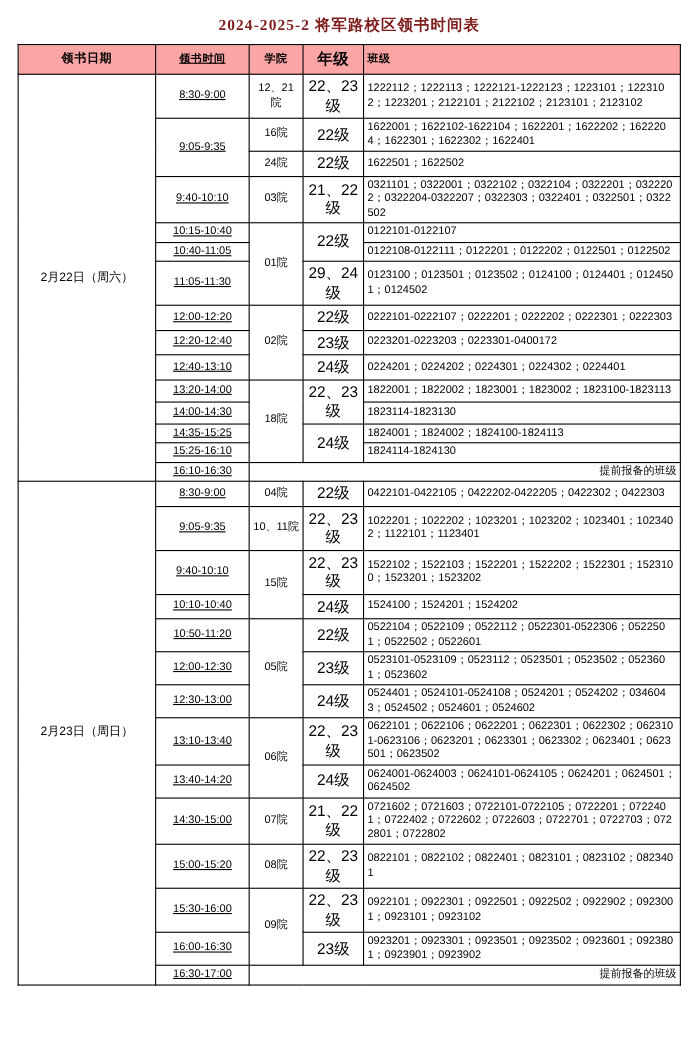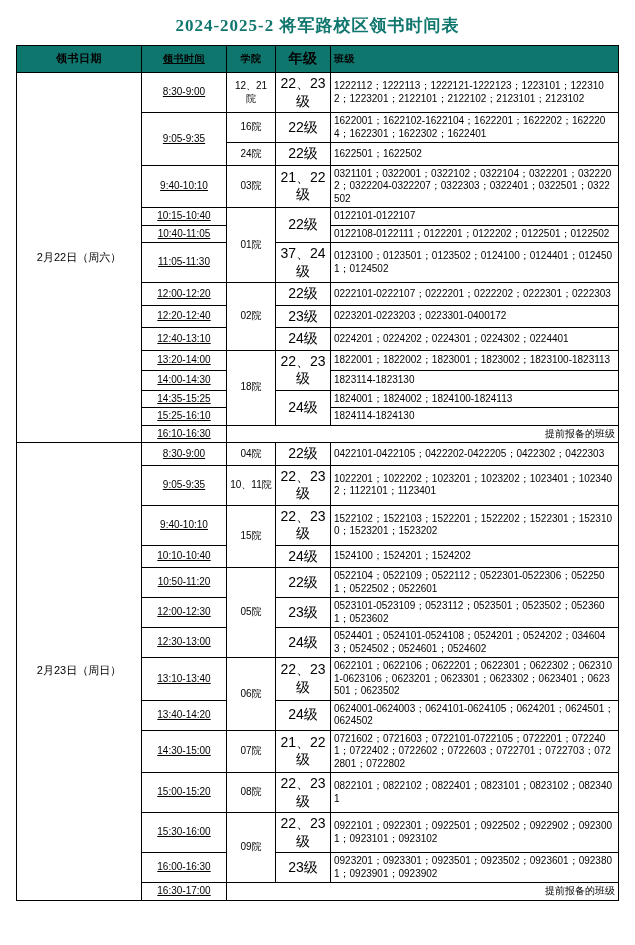--- a/index.html
+++ b/index.html
@@ -17,41 +17,41 @@
   .page {
     width: 635px;
     height: 945px;
     box-sizing: border-box;
     padding: 10px 16px 0 16px;
     position: relative;
   }
   .doc-title {
     text-align: center;
     font-family: "Liberation Serif", serif;
-    font-size: 17px;
+    font-size: 14px;
     font-weight: bold;
     letter-spacing: 1px;
     padding: 4px 0 8px 0;
-    color: #0f766e;
+    color: #7f1d1d;
   }
   table.sched {
     border-collapse: collapse;
     width: 603px;
     table-layout: fixed;
     font-size: 9.5px;
   }
   table.sched th, table.sched td {
     border: 1px solid #000000;
     padding: 2px 3px;
     vertical-align: middle;
     line-height: 1.25;
     word-break: break-all;
   }
   thead th {
-    background: #0f766e;
+    background: #fca5a5;
     font-weight: bold;
     text-align: center;
     font-size: 10.5px;
     height: 22px;
     letter-spacing: 0.5px;
   }
   .c-date   { width: 118px; text-align: center; font-size: 11px; }
   .c-time   { width: 78px;  text-align: center; font-size: 10px; text-decoration: underline; }
   .c-col    { width: 42px;  font-size: 10px; }
   .c-grade  { width: 48px;  text-align: center; font-size: 14px; }
@@ -109,21 +109,21 @@
           <td class="c-col center" rowspan="3">01院</td>
           <td class="c-grade center" rowspan="2">22级</td>
           <td class="c-class">0122101-0122107</td>
         </tr>
         <tr>
           <td class="c-time center">10:40-11:05</td>
           <td class="c-class">0122108-0122111；0122201；0122202；0122501；0122502</td>
         </tr>
         <tr>
           <td class="c-time center">11:05-11:30</td>
-          <td class="c-grade center">37、24级</td>
+          <td class="c-grade center">29、24级</td>
           <td class="c-class">0123100；0123501；0123502；0124100；0124401；0124501；0124502</td>
         </tr>
         <tr>
           <td class="c-time center">12:00-12:20</td>
           <td class="c-col center" rowspan="3">02院</td>
           <td class="c-grade center">22级</td>
           <td class="c-class">0222101-0222107；0222201；0222202；0222301；0222303</td>
         </tr>
         <tr>
           <td class="c-time center">12:20-12:40</td>

